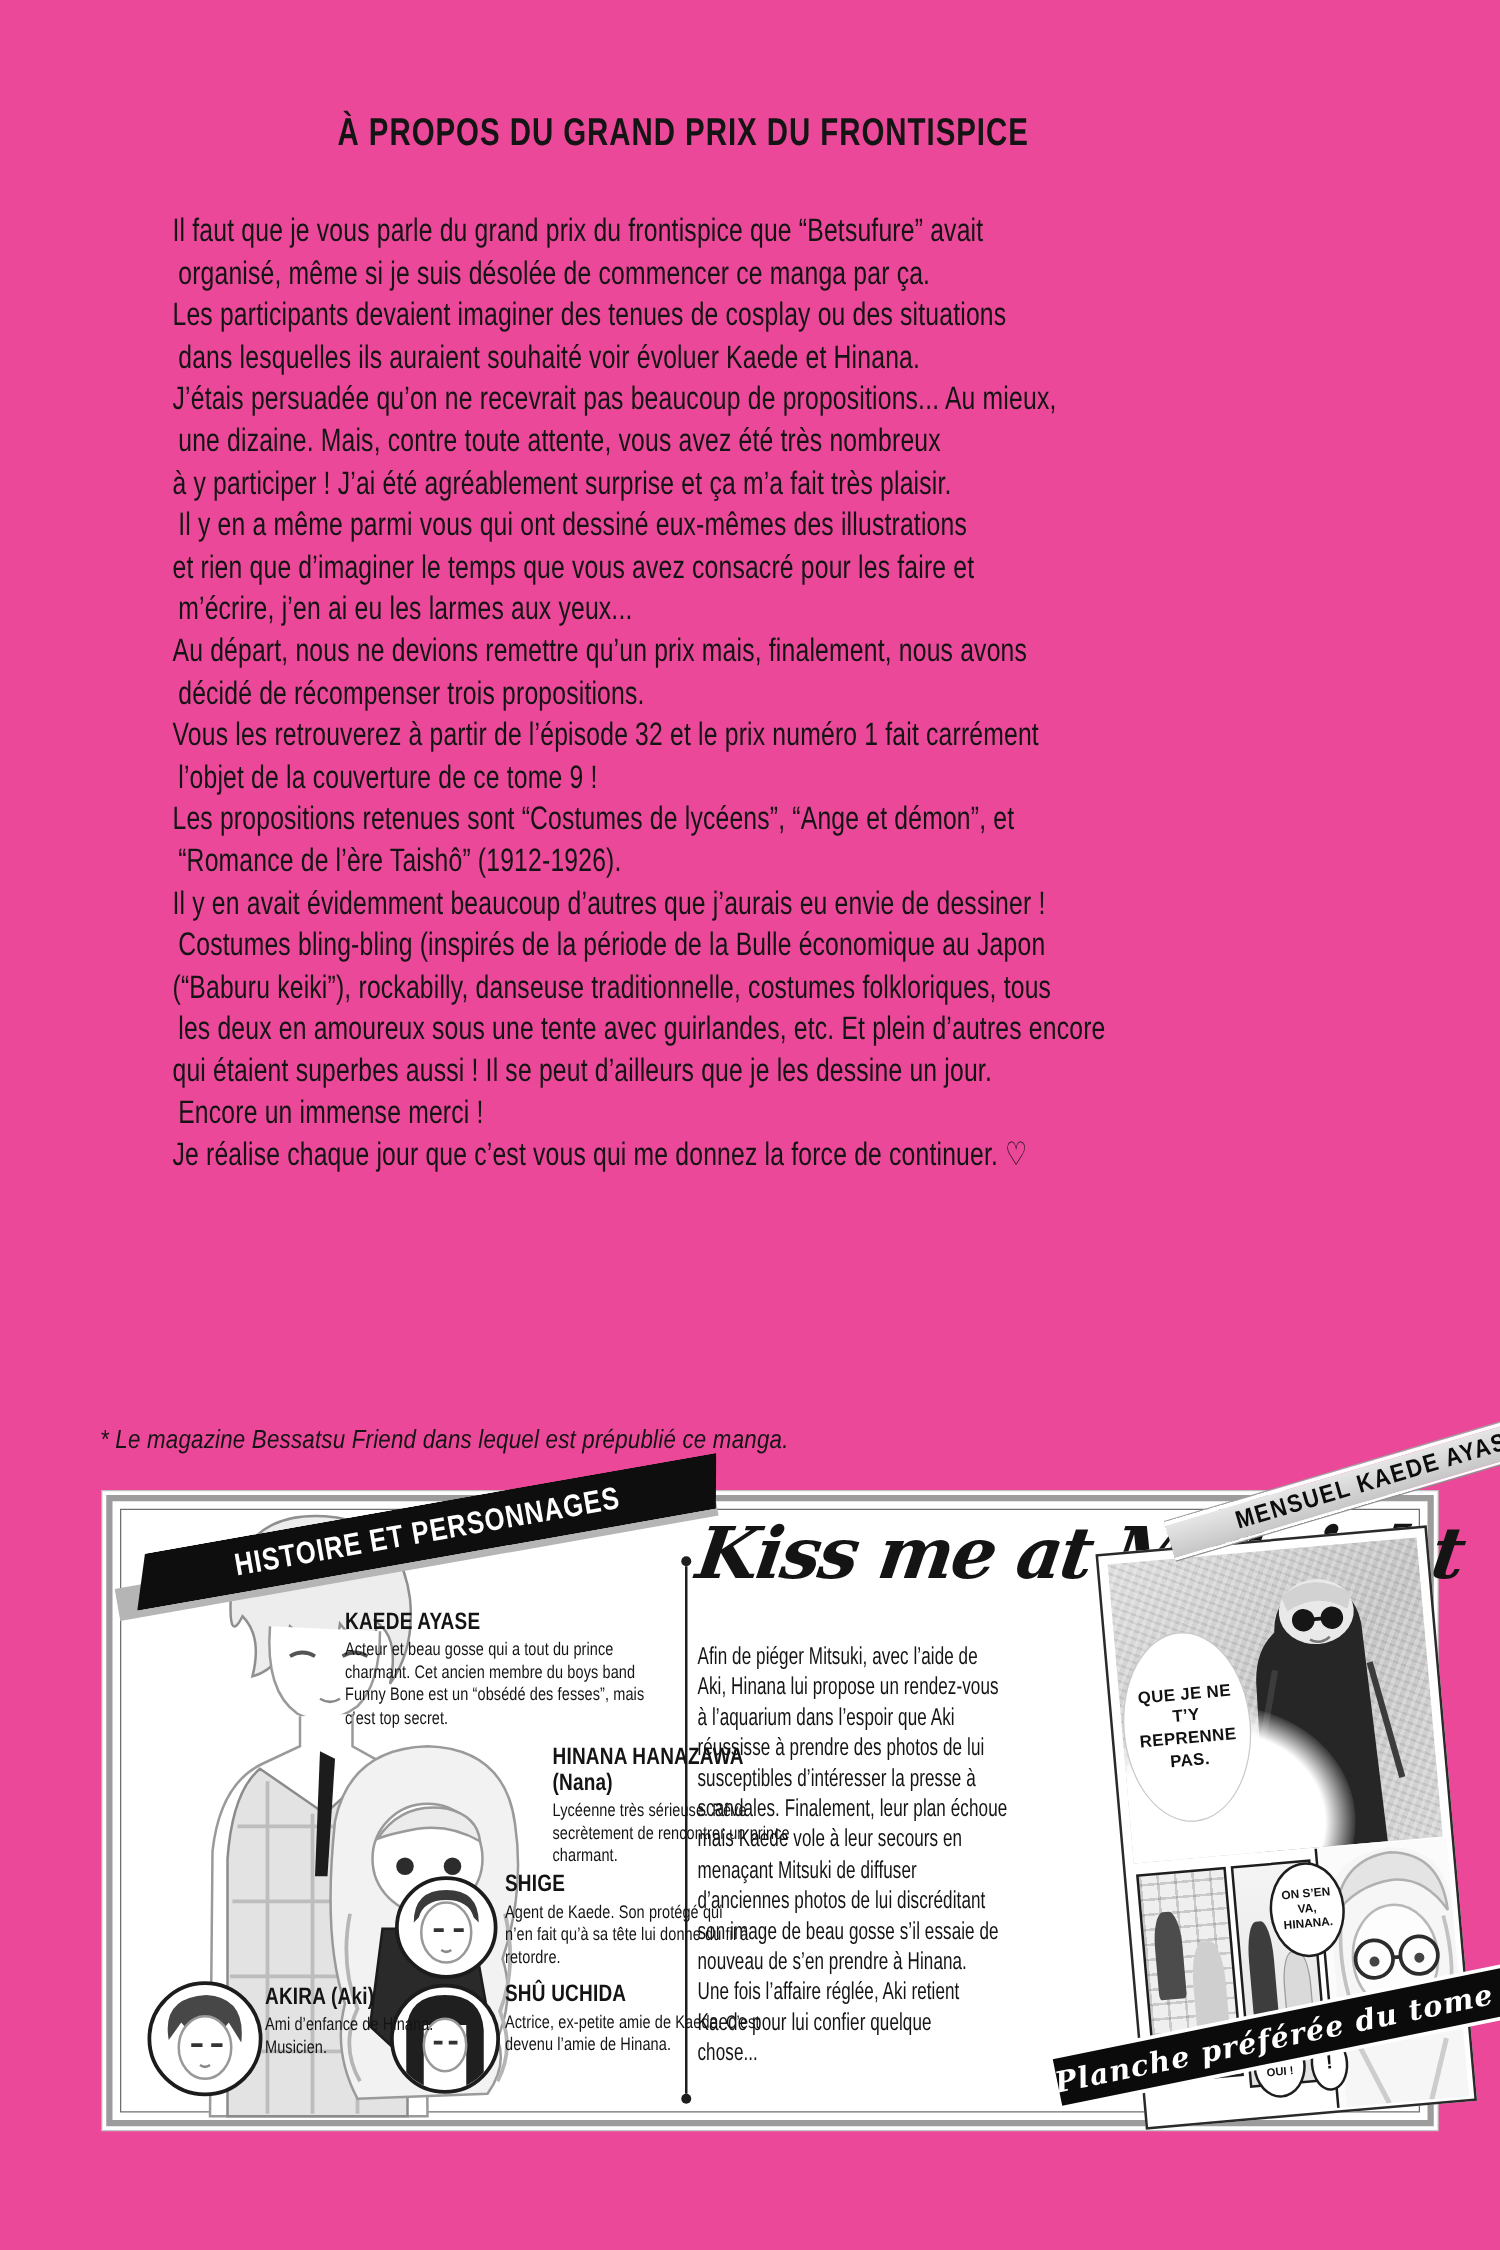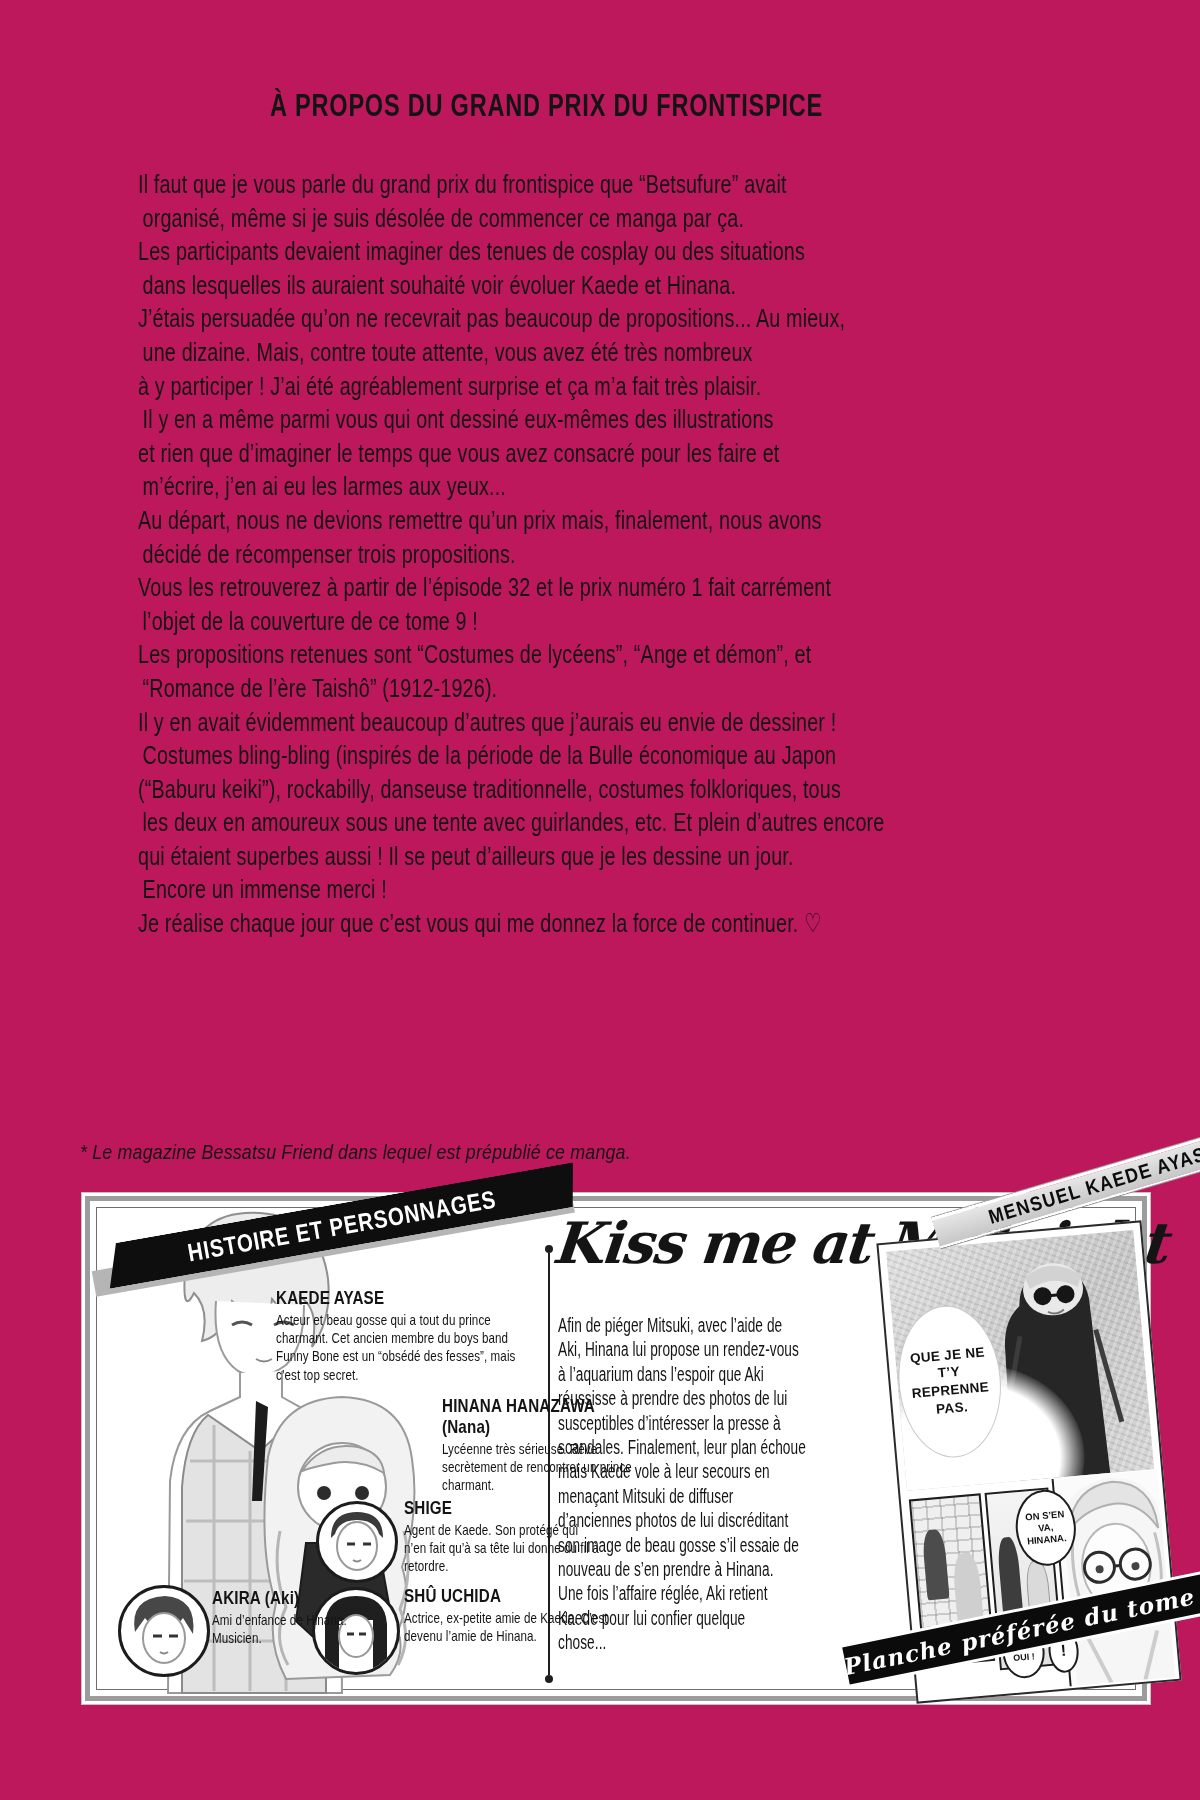--- a/index.html
+++ b/index.html
@@ -1,16 +1,16 @@
 <!DOCTYPE html>
 <html><head>
 <meta charset="utf-8">
 <style>
   html,body{margin:0;padding:0;background:#fff;}
-  .page{position:relative;width:1200px;height:1800px;background:#be185d;overflow:hidden;
+  .page{position:relative;width:1200px;height:1800px;background:#ec4899;overflow:hidden;
         font-family:"Liberation Sans",sans-serif;color:#141414;}
 
   
   .letter{position:absolute;left:138px;top:88px;width:1075px;
           transform:scaleX(.76);transform-origin:left top;}
   .letter-title{font-size:31px;font-weight:bold;letter-spacing:1px;text-align:center;
                 margin-bottom:44px;white-space:nowrap;}
   .letter-line{font-size:26px;line-height:33.6px;white-space:nowrap;letter-spacing:.2px;}
   .letter-line:nth-child(2n){padding-left:6px;}
 

